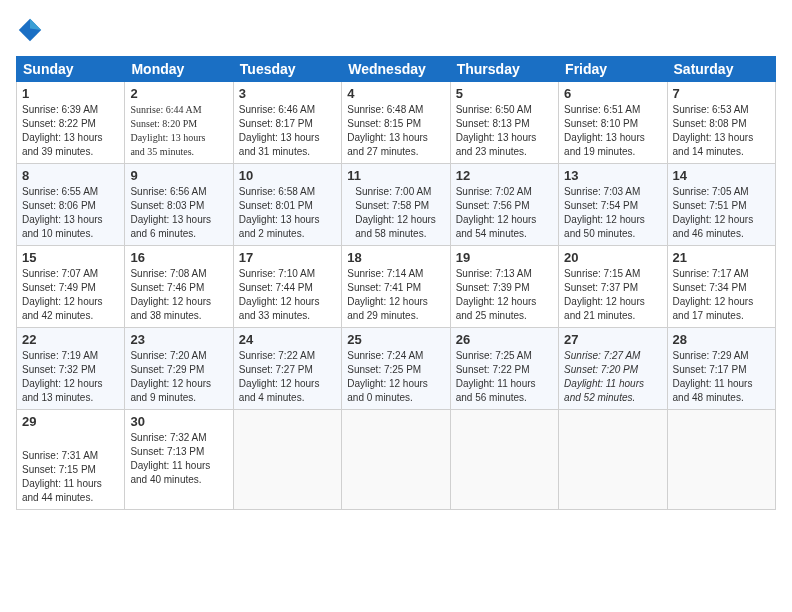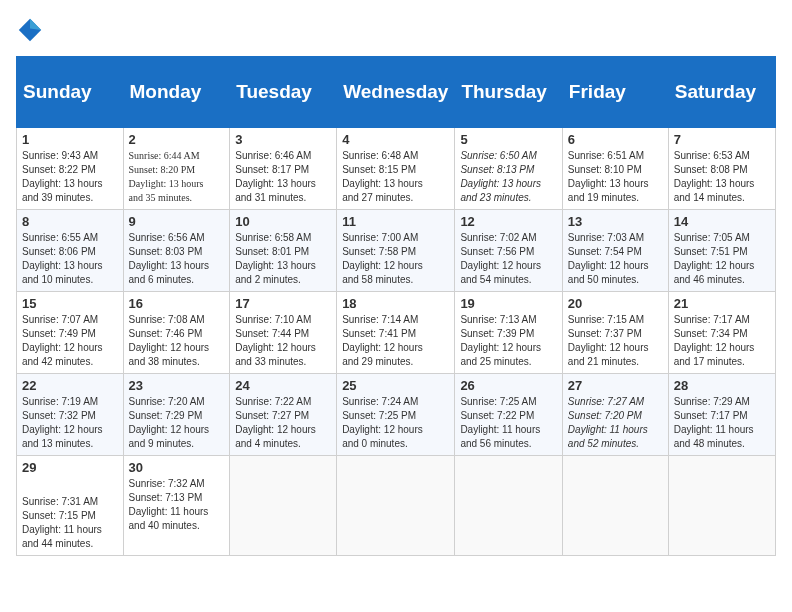--- a/index.html
+++ b/index.html
@@ -46,23 +46,23 @@
       font-size: 14px;
       color: #555;
     }
     .calendar {
       width: 100%;
       border-collapse: collapse;
     }
     .calendar th {
       background: #1a6fc4;
       color: #fff;
-      font-size: 19px;
+      font-size: 14px;
       font-weight: bold;
-      padding: 24px 6px;
+      padding: 4px 6px;
       text-align: left;
       border: 1px solid #1a6fc4;
     }
     .calendar td {
       vertical-align: top;
       border: 1px solid #d0d0d0;
       padding: 4px 5px;
       width: 108px;
       min-height: 80px;
       background: #fff;
@@ -116,21 +116,21 @@
         <th>Wednesday</th>
         <th>Thursday</th>
         <th>Friday</th>
         <th>Saturday</th>
       </tr>
   </thead>
   <tbody id="calendar-body">
   <tr>
         <td>
           <span class="day-num">1</span>
-          <div class="cell-text" style="white-space: pre-line;">Sunrise: 9:43 AM
+          <div class="cell-text" style="white-space: pre-line;">Sunrise: 6:39 AM
 Sunset: 8:22 PM
 Daylight: 13 hours
 and 39 minutes.</div>
         </td>
         <td>
           <span class="day-num">2</span>
           <div class="cell-text" style="white-space: pre-line; font-family: Liberation Serif, serif;">Sunrise: 6:44 AM
 Sunset: 8:20 PM
 Daylight: 13 hours
 and 35 minutes.</div>
@@ -144,21 +144,21 @@
         </td>
         <td>
           <span class="day-num">4</span>
           <div class="cell-text" style="white-space: pre-line;">Sunrise: 6:48 AM
 Sunset: 8:15 PM
 Daylight: 13 hours
 and 27 minutes.</div>
         </td>
         <td>
           <span class="day-num">5</span>
-          <div class="cell-text" style="white-space: pre-line; font-style: italic;">Sunrise: 6:50 AM
+          <div class="cell-text" style="white-space: pre-line;">Sunrise: 6:50 AM
 Sunset: 8:13 PM
 Daylight: 13 hours
 and 23 minutes.</div>
         </td>
         <td>
           <span class="day-num">6</span>
           <div class="cell-text" style="white-space: pre-line;">Sunrise: 6:51 AM
 Sunset: 8:10 PM
 Daylight: 13 hours
 and 19 minutes.</div>
@@ -188,21 +188,21 @@
         </td>
         <td>
           <span class="day-num">10</span>
           <div class="cell-text" style="white-space: pre-line;">Sunrise: 6:58 AM
 Sunset: 8:01 PM
 Daylight: 13 hours
 and 2 minutes.</div>
         </td>
         <td>
           <span class="day-num">11</span>
-          <div class="cell-text" style="white-space: pre-line;">Sunrise: 7:00 AM
+          <div class="cell-text" style="white-space: pre-line; margin-left: 8px;">Sunrise: 7:00 AM
 Sunset: 7:58 PM
 Daylight: 12 hours
 and 58 minutes.</div>
         </td>
         <td>
           <span class="day-num">12</span>
           <div class="cell-text" style="white-space: pre-line;">Sunrise: 7:02 AM
 Sunset: 7:56 PM
 Daylight: 12 hours
 and 54 minutes.</div>

